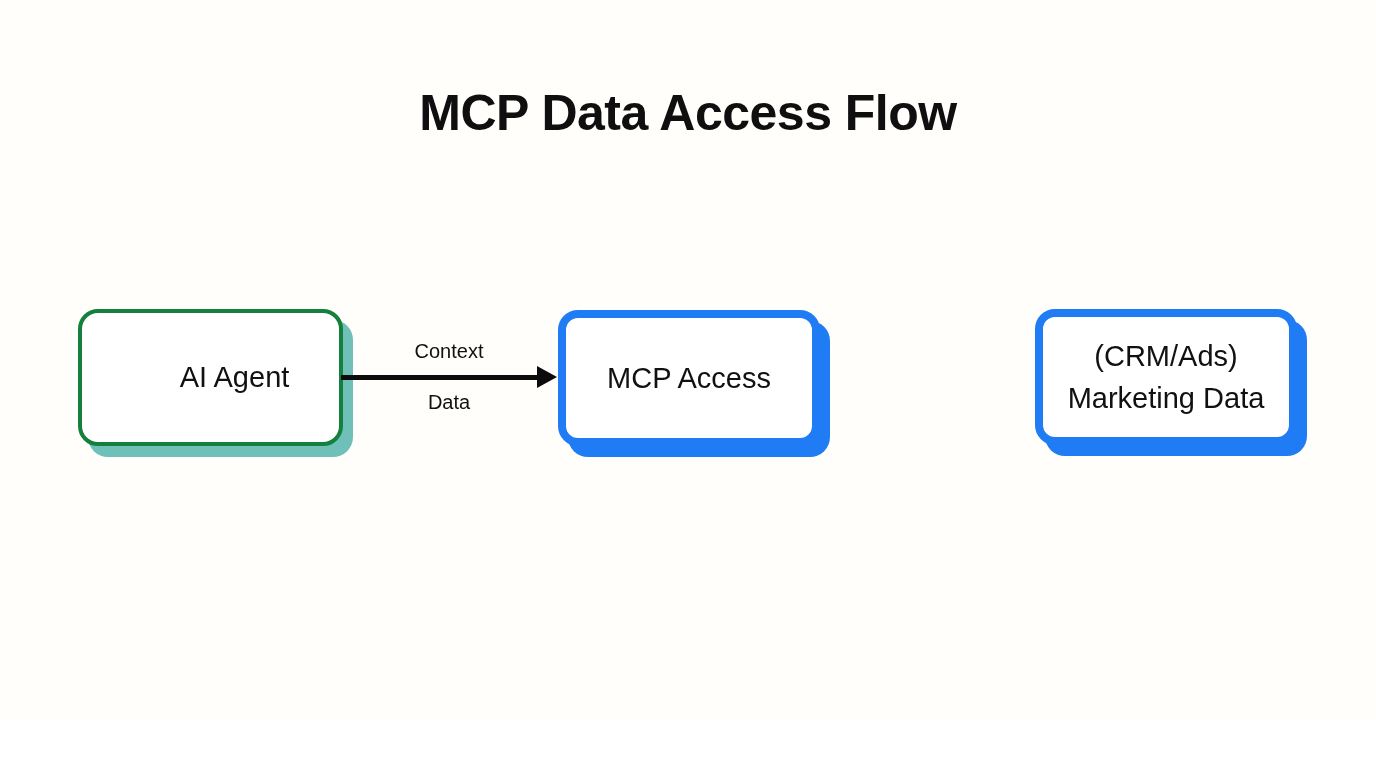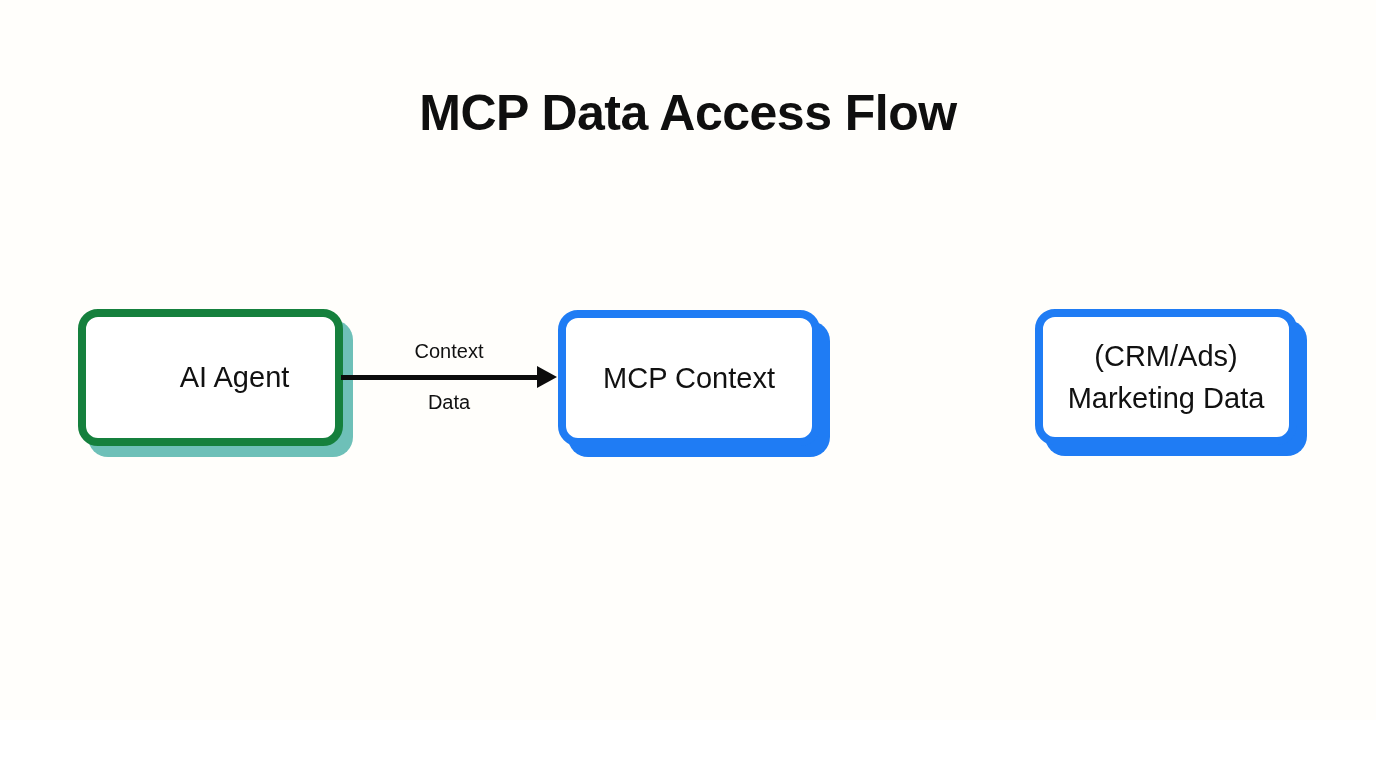--- a/index.html
+++ b/index.html
@@ -37,21 +37,21 @@
     display: flex;
     flex-direction: column;
     align-items: center;
     justify-content: center;
     text-align: center;
     font-size: 29px;
     line-height: 1.45;
     color: #111111;
   }
   .node--teal {
-    border: 8px solid #15803d;
+    border: 4px solid #15803d;
     box-shadow: 10px 11px 0 0 #6ec0b8;
     padding-left: 48px;
   }
   .node--blue {
     border: 8px solid #1f7cf4;
     box-shadow: 10px 11px 0 0 #1f7cf4;
   }
   .node-ai-agent    { left: 78px;   top: 309px; width: 265px; height: 137px; }
   .node-mcp-server  { left: 558px;  top: 310px; width: 262px; height: 136px; }
   .node-marketing   { left: 1035px; top: 309px; width: 262px; height: 136px; }
@@ -106,21 +106,21 @@
   <div class="edge edge-1">
     <span class="edge-label edge-label--top">Context</span>
     <div class="arrow-row">
       <div class="arrow-line"></div>
       <div class="arrow-head"></div>
     </div>
     <span class="edge-label edge-label--bottom">Data</span>
   </div>
 
   <div class="node node--blue node-mcp-server">
-    <span>MCP Context</span>
+    <span>MCP Access</span>
     <span></span>
   </div>
 
 
   <div class="node node--blue node-marketing">
     <span>(CRM/Ads)</span>
     <span>Marketing Data</span>
   </div>
 
 </div>

